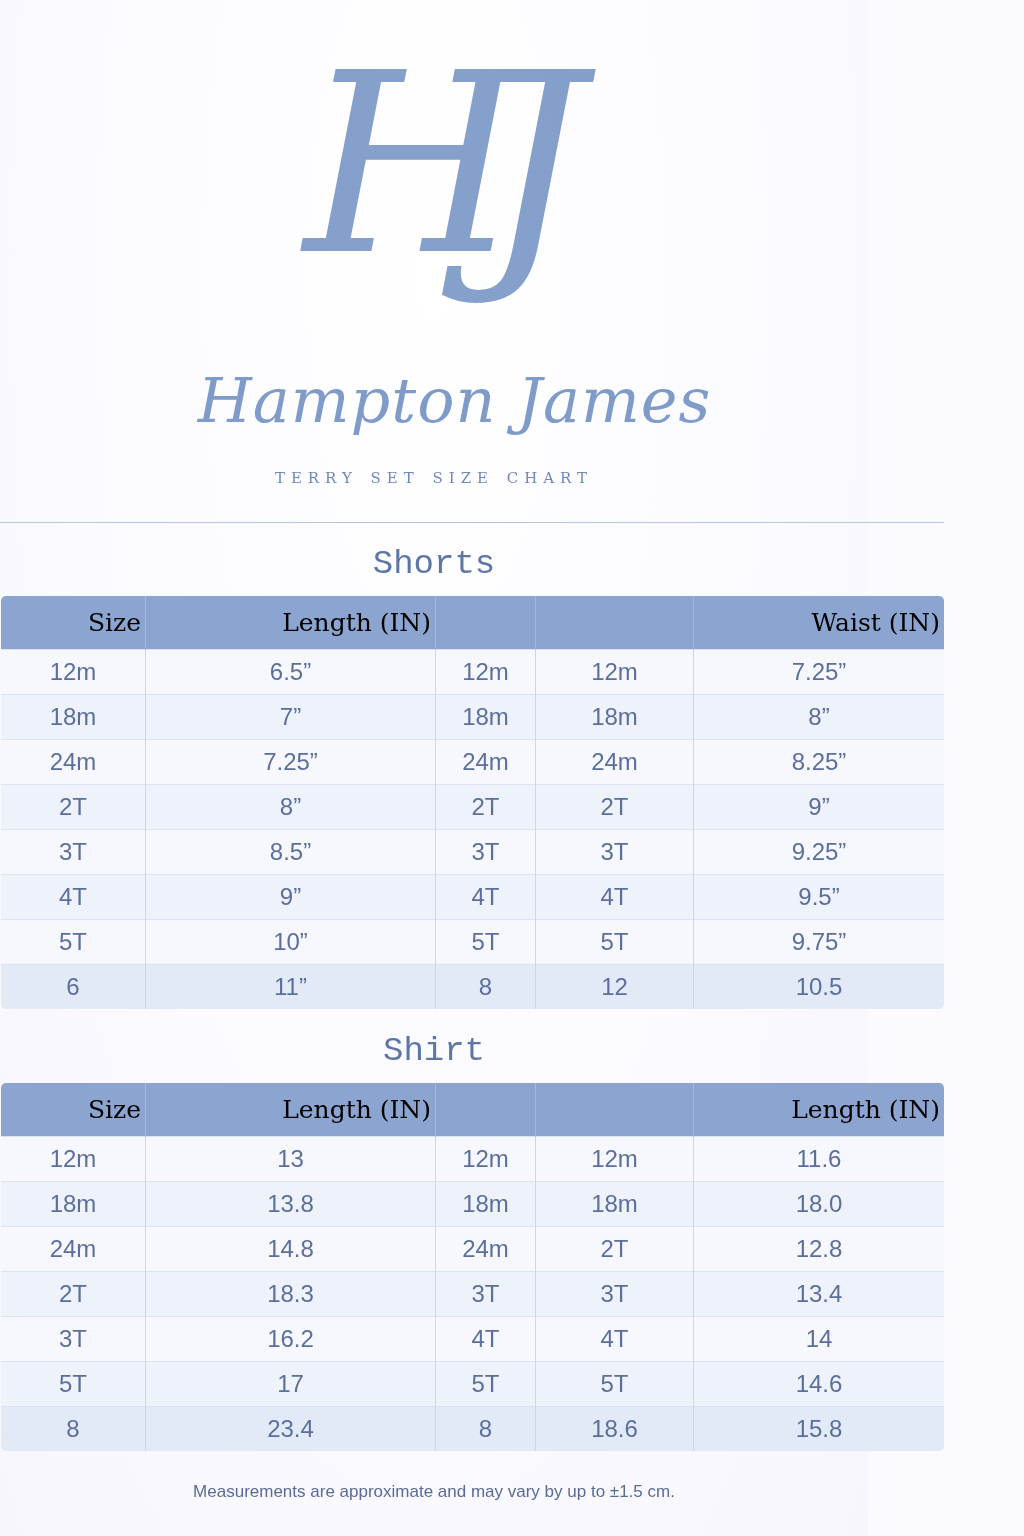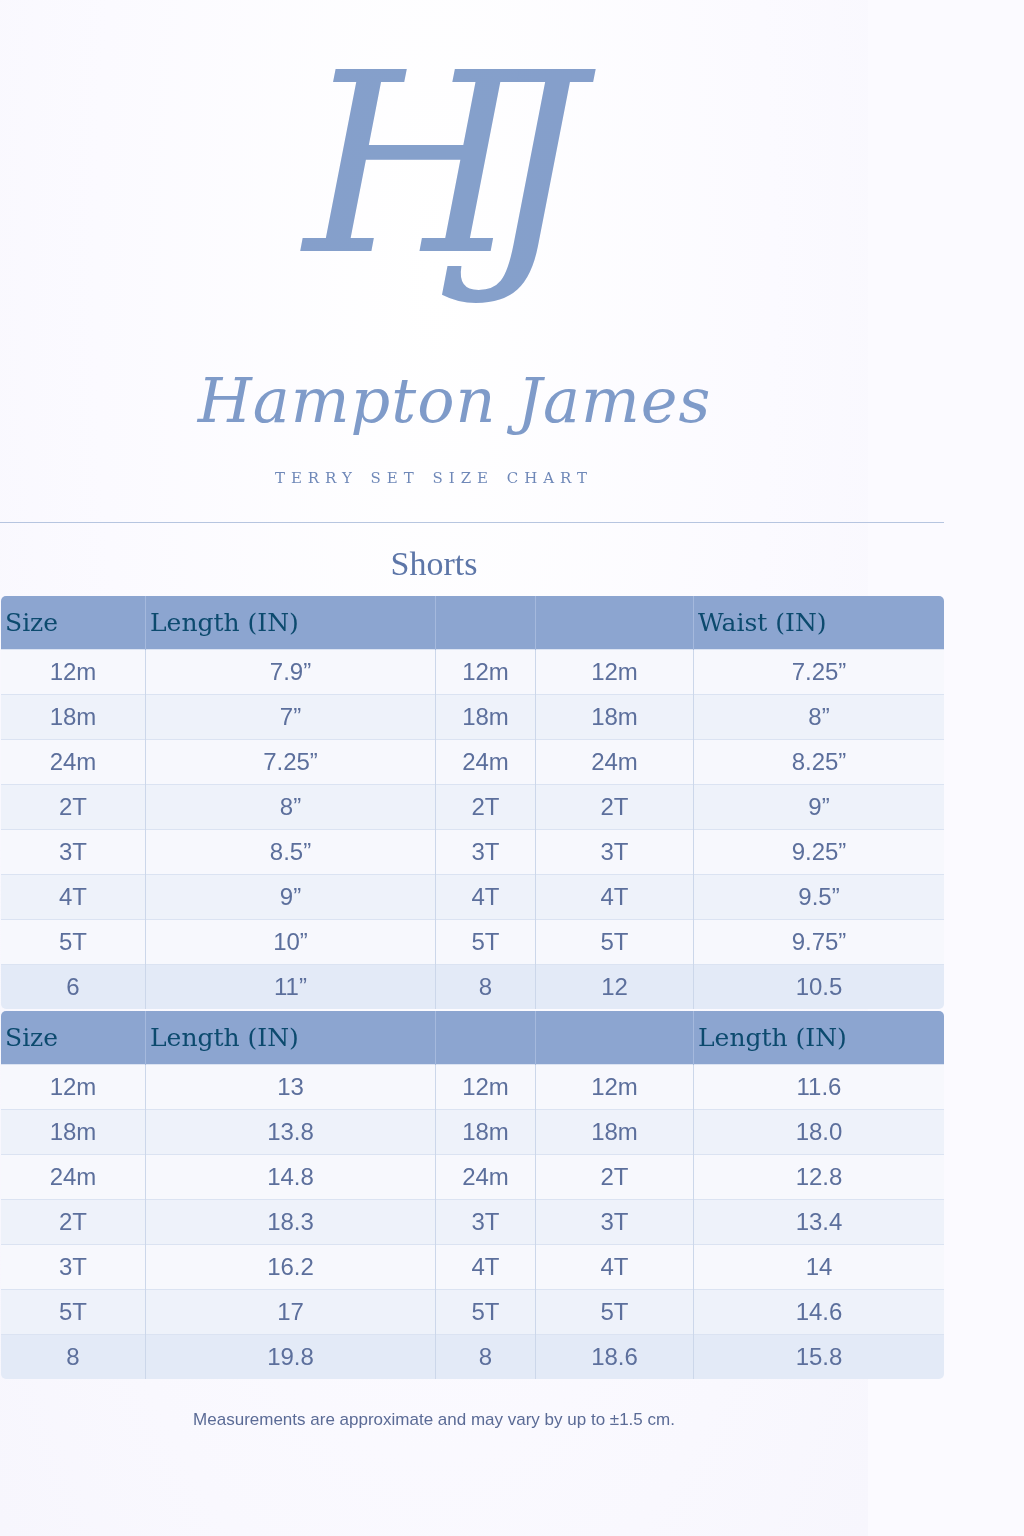--- a/index.html
+++ b/index.html
@@ -64,44 +64,44 @@
     margin: 34px auto 0 auto;
     width: 944px;
     height: 1px;
     background: #9fb3d6;
     opacity: 0.75;
   }
 
   
   .section-title {
     text-align: center;
-    font-family: Liberation Serif, serif;
+    font-family: Liberation Mono, monospace;
     font-size: 34px;
     color: #5d76a8;
     margin: 22px 0 12px 0;
   }
 
   table.size-table {
     width: 944px;
     margin: 0 auto;
     border-collapse: collapse;
     table-layout: fixed;
     border: 1px solid #b9c7e2;
     border-radius: 6px;
     overflow: hidden;
     font-size: 23px;
   }
   table.size-table thead th {
     background: #8ca5d0;
-    color: #0c4a6e;
+    color: #000000;
     font-family: "DejaVu Serif", serif;
     font-weight: 400;
     font-size: 25px;
     padding: 12px 4px;
-    text-align: left;
+    text-align: right;
     border-right: 1px solid #a5b9dd;
   }
   table.size-table thead th:last-child { border-right: none; }
 
   table.size-table td {
     text-align: center;
     padding: 8px 4px;
     color: #5c6f9c;
     border-right: 1px solid #ccd7ea;
     border-top: 1px solid #dbe3f2;
@@ -154,21 +154,21 @@
         <th>Size</th>
         <th>Length (IN)</th>
         <th></th>
         <th></th>
         <th>Waist (IN)</th>
       </tr>
     </thead>
     <tbody>
       <tr>
         <td>12m</td>
-        <td>7.9”</td>
+        <td>6.5”</td>
         <td>12m</td>
         <td>12m</td>
         <td>7.25”</td>
       </tr>
       <tr>
         <td>18m</td>
         <td>7”</td>
         <td>18m</td>
         <td>18m</td>
         <td>8”</td>
@@ -211,20 +211,21 @@
       <tr>
         <td>6</td>
         <td>11”</td>
         <td>8</td>
         <td>12</td>
         <td>10.5</td>
       </tr>
     </tbody>
   </table>
 
+  <div class="section-title">Shirt</div>
   <table class="size-table">
     <colgroup>
       <col class="col-size">
         <col class="col-len">
         <col class="col-mid">
         <col class="col-mid2">
         <col class="col-last">
     </colgroup>
     <thead>
       <tr>
@@ -273,21 +274,21 @@
       </tr>
       <tr>
         <td>5T</td>
         <td>17</td>
         <td>5T</td>
         <td>5T</td>
         <td>14.6</td>
       </tr>
       <tr>
         <td>8</td>
-        <td>19.8</td>
+        <td>23.4</td>
         <td>8</td>
         <td>18.6</td>
         <td>15.8</td>
       </tr>
     </tbody>
   </table>
 
   <div class="footnote">Measurements are approximate and may vary by up to ±1.5 cm.</div>
 
 </div>

